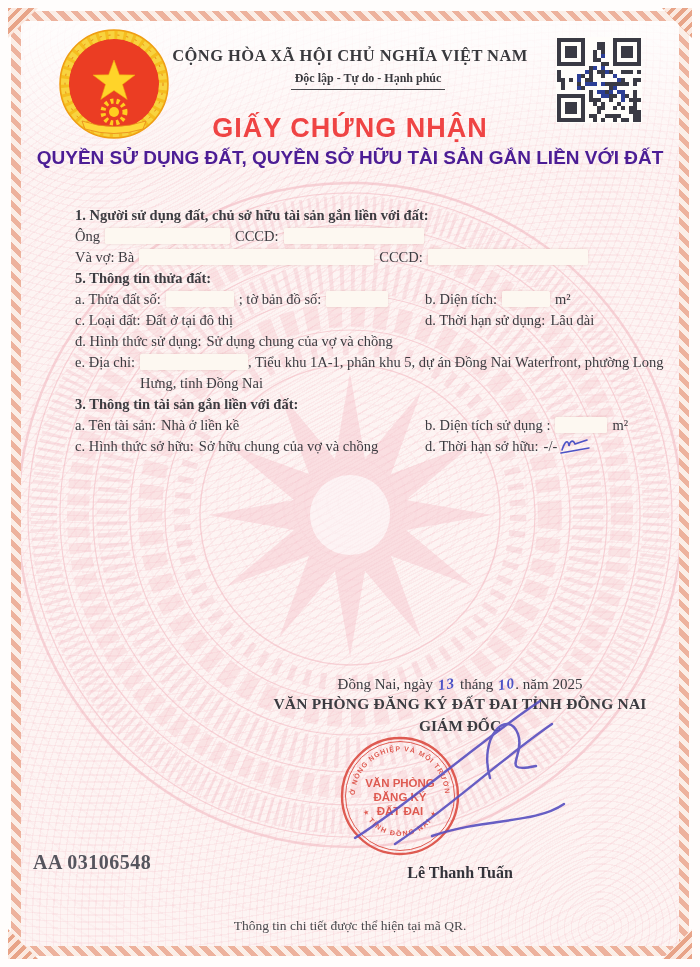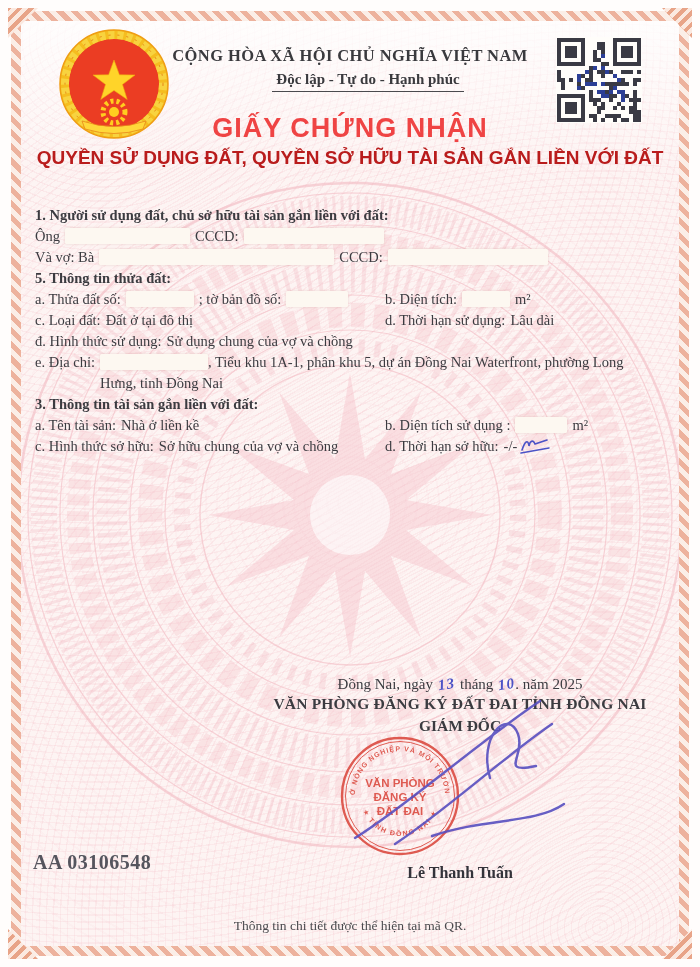--- a/index.html
+++ b/index.html
@@ -22,33 +22,33 @@
       repeating-radial-gradient(circle at 12% 2%, rgba(242,178,188,.16) 0 1.3px, transparent 1.3px 7px),
       repeating-radial-gradient(circle at 88% 98%, rgba(242,178,188,.16) 0 1.3px, transparent 1.3px 7px),
       repeating-radial-gradient(circle at 50% 52%, rgba(247,205,212,.12) 0 2px, transparent 2px 11px),
       #fdf4f3;}
   .drum{position:absolute;left:0;top:170px;z-index:1;opacity:.62;}
   .layer{position:absolute;z-index:2;}
   
   .emblem{position:absolute;left:57px;top:28px;}
   .head-center{position:absolute;left:150px;top:46px;width:400px;text-align:center;}
   .country{font-weight:bold;font-size:16.5px;letter-spacing:.4px;color:#3a3a3e;}
-  .motto{display:inline-block;margin-top:5px;font-weight:bold;font-size:15px;color:#3a3a3e;
+  .motto{display:inline-block;margin-top:5px;font-weight:bold;font-size:12px;color:#3a3a3e;
          border-bottom:1.6px solid #4a4a4e;padding:0 4px 3px;margin-left:36px;}
   .qr{position:absolute;left:556px;top:37px;}
   
   .title-main{position:absolute;left:0;top:113px;width:100%;text-align:center;
       font-family:"Liberation Sans","DejaVu Sans",sans-serif;font-weight:bold;
       font-size:27px;letter-spacing:1px;color:#ef4444;}
   .title-sub{position:absolute;left:0;top:147px;width:100%;text-align:center;
       font-family:"Liberation Sans","DejaVu Sans",sans-serif;font-weight:bold;
-      font-size:19px;color:#b91c1c;}
+      font-size:19px;color:#4c1d95;}
   
   .content{position:absolute;left:35px;top:205px;width:632px;font-size:14.5px;line-height:21px;}
-  .content .row{position:relative;}
+  .content .row{position:relative;margin-left:40px;}
   .rcol{position:absolute;left:350px;top:0;white-space:nowrap;}
   b.h{font-weight:bold;}
   .redact{display:inline-block;height:16px;background:#fdf8f1;border-radius:1.5px;
       vertical-align:-3px;box-shadow:0 0 3px rgba(190,130,120,.28);}
   .sp{margin-right:5px;}
   
   .sign-block{position:absolute;left:250px;top:676px;width:420px;text-align:center;z-index:3;}
   .date-line{font-size:15px;}
   .office{font-weight:bold;font-size:15.5px;margin-top:2px;letter-spacing:.2px;}
   .position{font-weight:bold;font-size:15.5px;margin-top:4px;}

